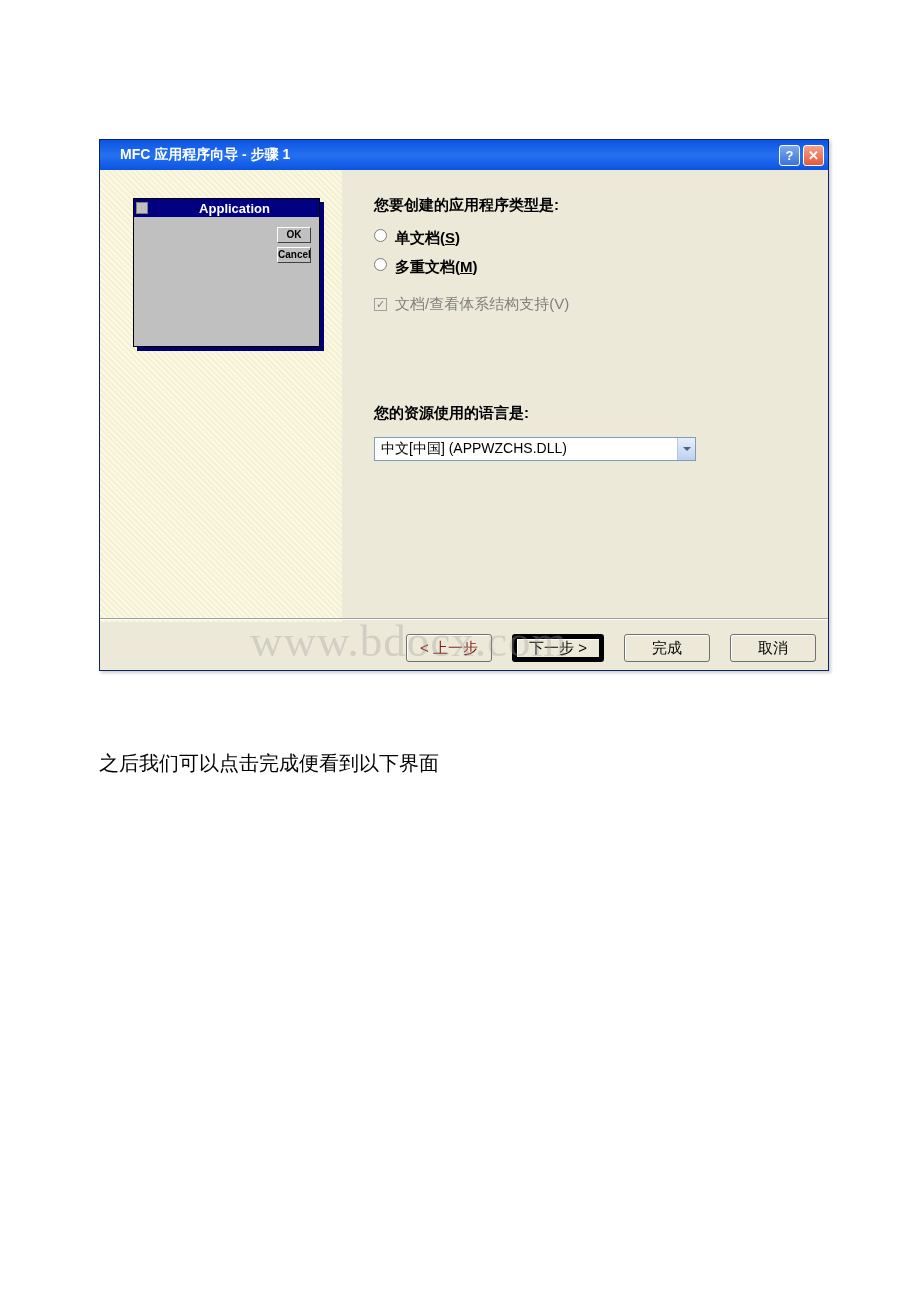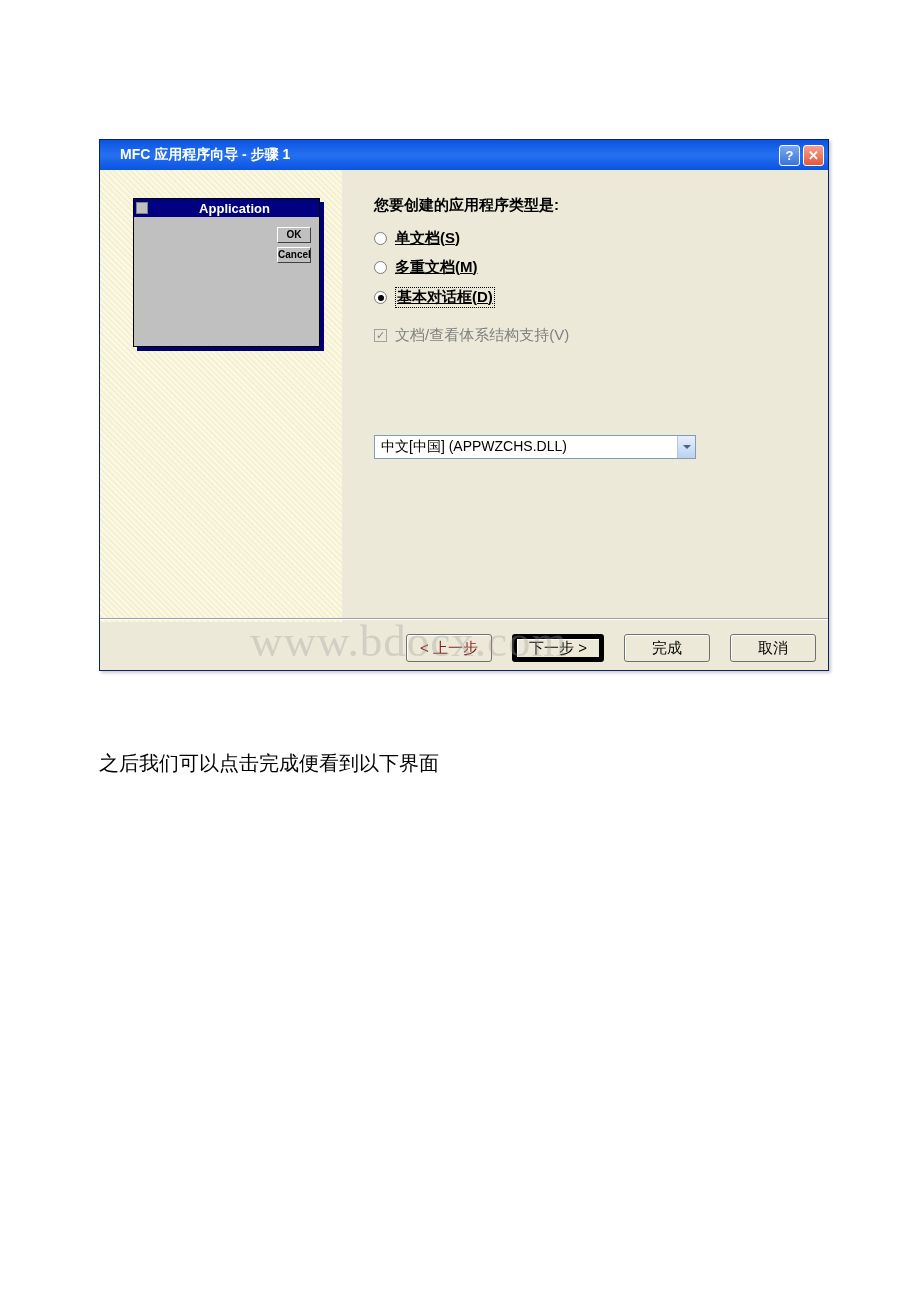--- a/index.html
+++ b/index.html
@@ -113,24 +113,23 @@
     .preview-btn.ok { top: 28px; }
     .preview-btn.cancel { top: 48px; text-align: right; }
     .right-panel {
       flex: 1;
       padding: 26px 28px 20px 32px;
       font-size: 15px;
     }
     .section-title { font-weight: bold; margin-bottom: 14px; }
     .radio-row {
       display: flex;
-      align-items: center;
+      align-items: flex-start;
       margin: 10px 0;
       cursor: pointer;
-      text-decoration: underline;
     }
     .radio-circle {
       width: 13px; height: 13px;
       border: 1px solid #7a7a7a;
       border-radius: 50%;
       background: #fff;
       margin-right: 8px;
       display: flex;
       align-items: center;
       justify-content: center;
@@ -267,33 +266,28 @@
       <div class="radio-row">
         <div class="radio-circle"></div>
         <span class="radio-label"><span>单文档(</span><span class="u">S</span><span>)</span></span>
       </div>
 
       <div class="radio-row">
         <div class="radio-circle"></div>
         <span class="radio-label"><span>多重文档(</span><span class="u">M</span><span>)</span></span>
       </div>
 
-      <div class="radio-row">
-        <div class="radio-circle">
-            <div class="radio-dot"></div>
-          </div>
-        <span class="radio-label selected"><span>基本对话框(</span><span class="u">D</span><span>)</span></span>
-      </div>
 
       <div class="check-row">
         <div class="check-box">✓</div>
         <span>文档/查看体系结构支持(V)</span>
       </div>
 
       <div class="lang-section">
+        <div class="section-title">您的资源使用的语言是:</div>
         <div class="combo">
           <div class="combo-text">中文[中国] (APPWZCHS.DLL)</div>
           <div class="combo-btn">
             <div class="combo-arrow"></div>
           </div>
         </div>
       </div>
     </div>
   </div>
 

